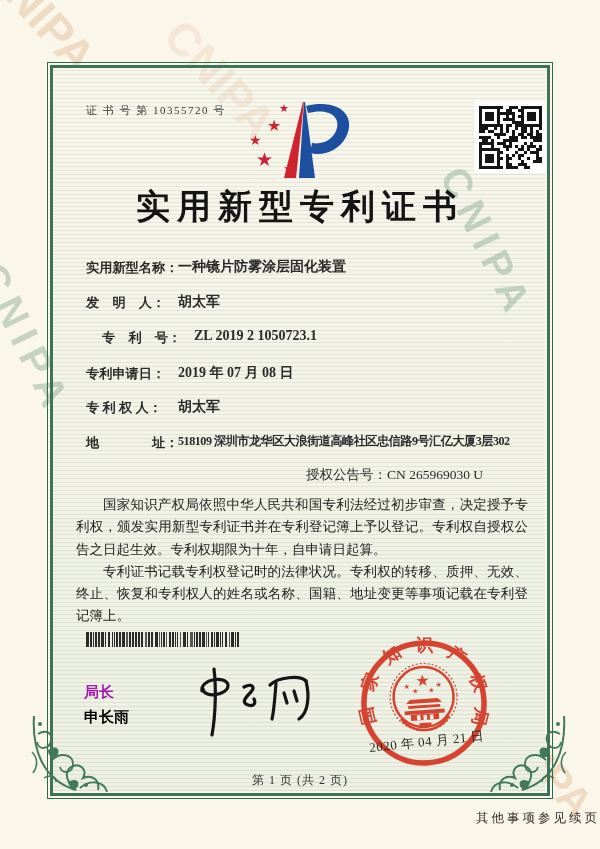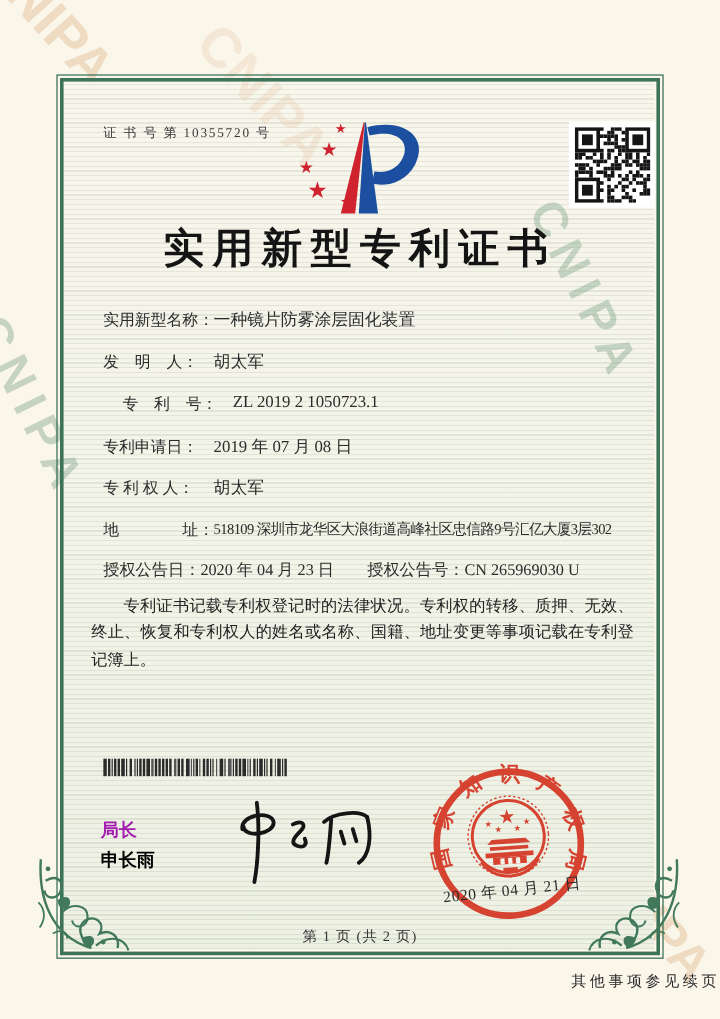--- a/index.html
+++ b/index.html
@@ -32,21 +32,21 @@
   .logo{position:absolute;left:243px;top:96px;width:125px;height:86px;}
   .lstar{position:absolute;color:var(--logo_red,#cf2330);line-height:1;}
 
   
   .qr{position:absolute;left:474px;top:101px;width:72px;height:72px;background:#fff;
       display:flex;align-items:center;justify-content:center;}
 
   .title{position:absolute;left:0;right:0;top:180px;text-align:center;margin:4px;
          font-size:34px;font-weight:bold;letter-spacing:7px;color:#141414;}
 
-  .field-row{position:absolute;left:86px;white-space:nowrap;color:#2b2b2b;}
+  .field-row{position:absolute;left:86px;white-space:nowrap;color:#2b2b2b;font-weight:bold;}
   .flabel{font-size:13.2px;display:inline-block;}
   .fvalue{position:absolute;left:92px;top:0;font-size:14px;}
   .fvalue.addr{font-size:12.5px;letter-spacing:-.5px;transform:scaleX(.97);transform-origin:left center;}
 
   .grant-group{position:absolute;white-space:nowrap;color:#2b2b2b;font-size:13.5px;}
 
   .paras{position:absolute;left:76px;top:494px;width:452px;color:#222;}
   .paras p{margin:0;text-indent:2em;font-size:13.5px;line-height:1.65;text-align:justify;}
 
   .barcode{position:absolute;left:86px;top:632px;}
@@ -287,28 +287,26 @@
     </div>
     <div class="field-row" style="top:398px;">
       <span class="flabel">专 利 权 人：</span>
       <span class="fvalue">胡太军</span>
     </div>
     <div class="field-row" style="top:433px;">
       <span class="flabel">地　　　　址：</span>
       <span class="fvalue addr">518109 深圳市龙华区大浪街道高峰社区忠信路9号汇亿大厦3层302</span>
     </div>
 
-    <div class="grant-group" style="left:86px;top:466px;">
-      <span>授权公告日：</span><span>2020 年 04 月 23 日</span>
-    </div>
     <div class="grant-group" style="left:306px;top:466px;">
       <span>授权公告号：</span><span>CN 265969030 U</span>
     </div>
 
     <div class="paras">
+      <p>国家知识产权局依照中华人民共和国专利法经过初步审查，决定授予专利权，颁发实用新型专利证书并在专利登记簿上予以登记。专利权自授权公告之日起生效。专利权期限为十年，自申请日起算。</p>
       <p>专利证书记载专利权登记时的法律状况。专利权的转移、质押、无效、终止、恢复和专利权人的姓名或名称、国籍、地址变更等事项记载在专利登记簿上。</p>
     </div>
 
     <div class="barcode">
       <svg id="barcode-svg" width="156" height="15">
           <rect x="0" y="0" width="3" height="15" fill="#2b2b2b"></rect>
           <rect x="4" y="0" width="2" height="15" fill="#2b2b2b"></rect>
           <rect x="7" y="0" width="1" height="15" fill="#2b2b2b"></rect>
           <rect x="9" y="0" width="2" height="15" fill="#2b2b2b"></rect>
           <rect x="12" y="0" width="2" height="15" fill="#2b2b2b"></rect>

